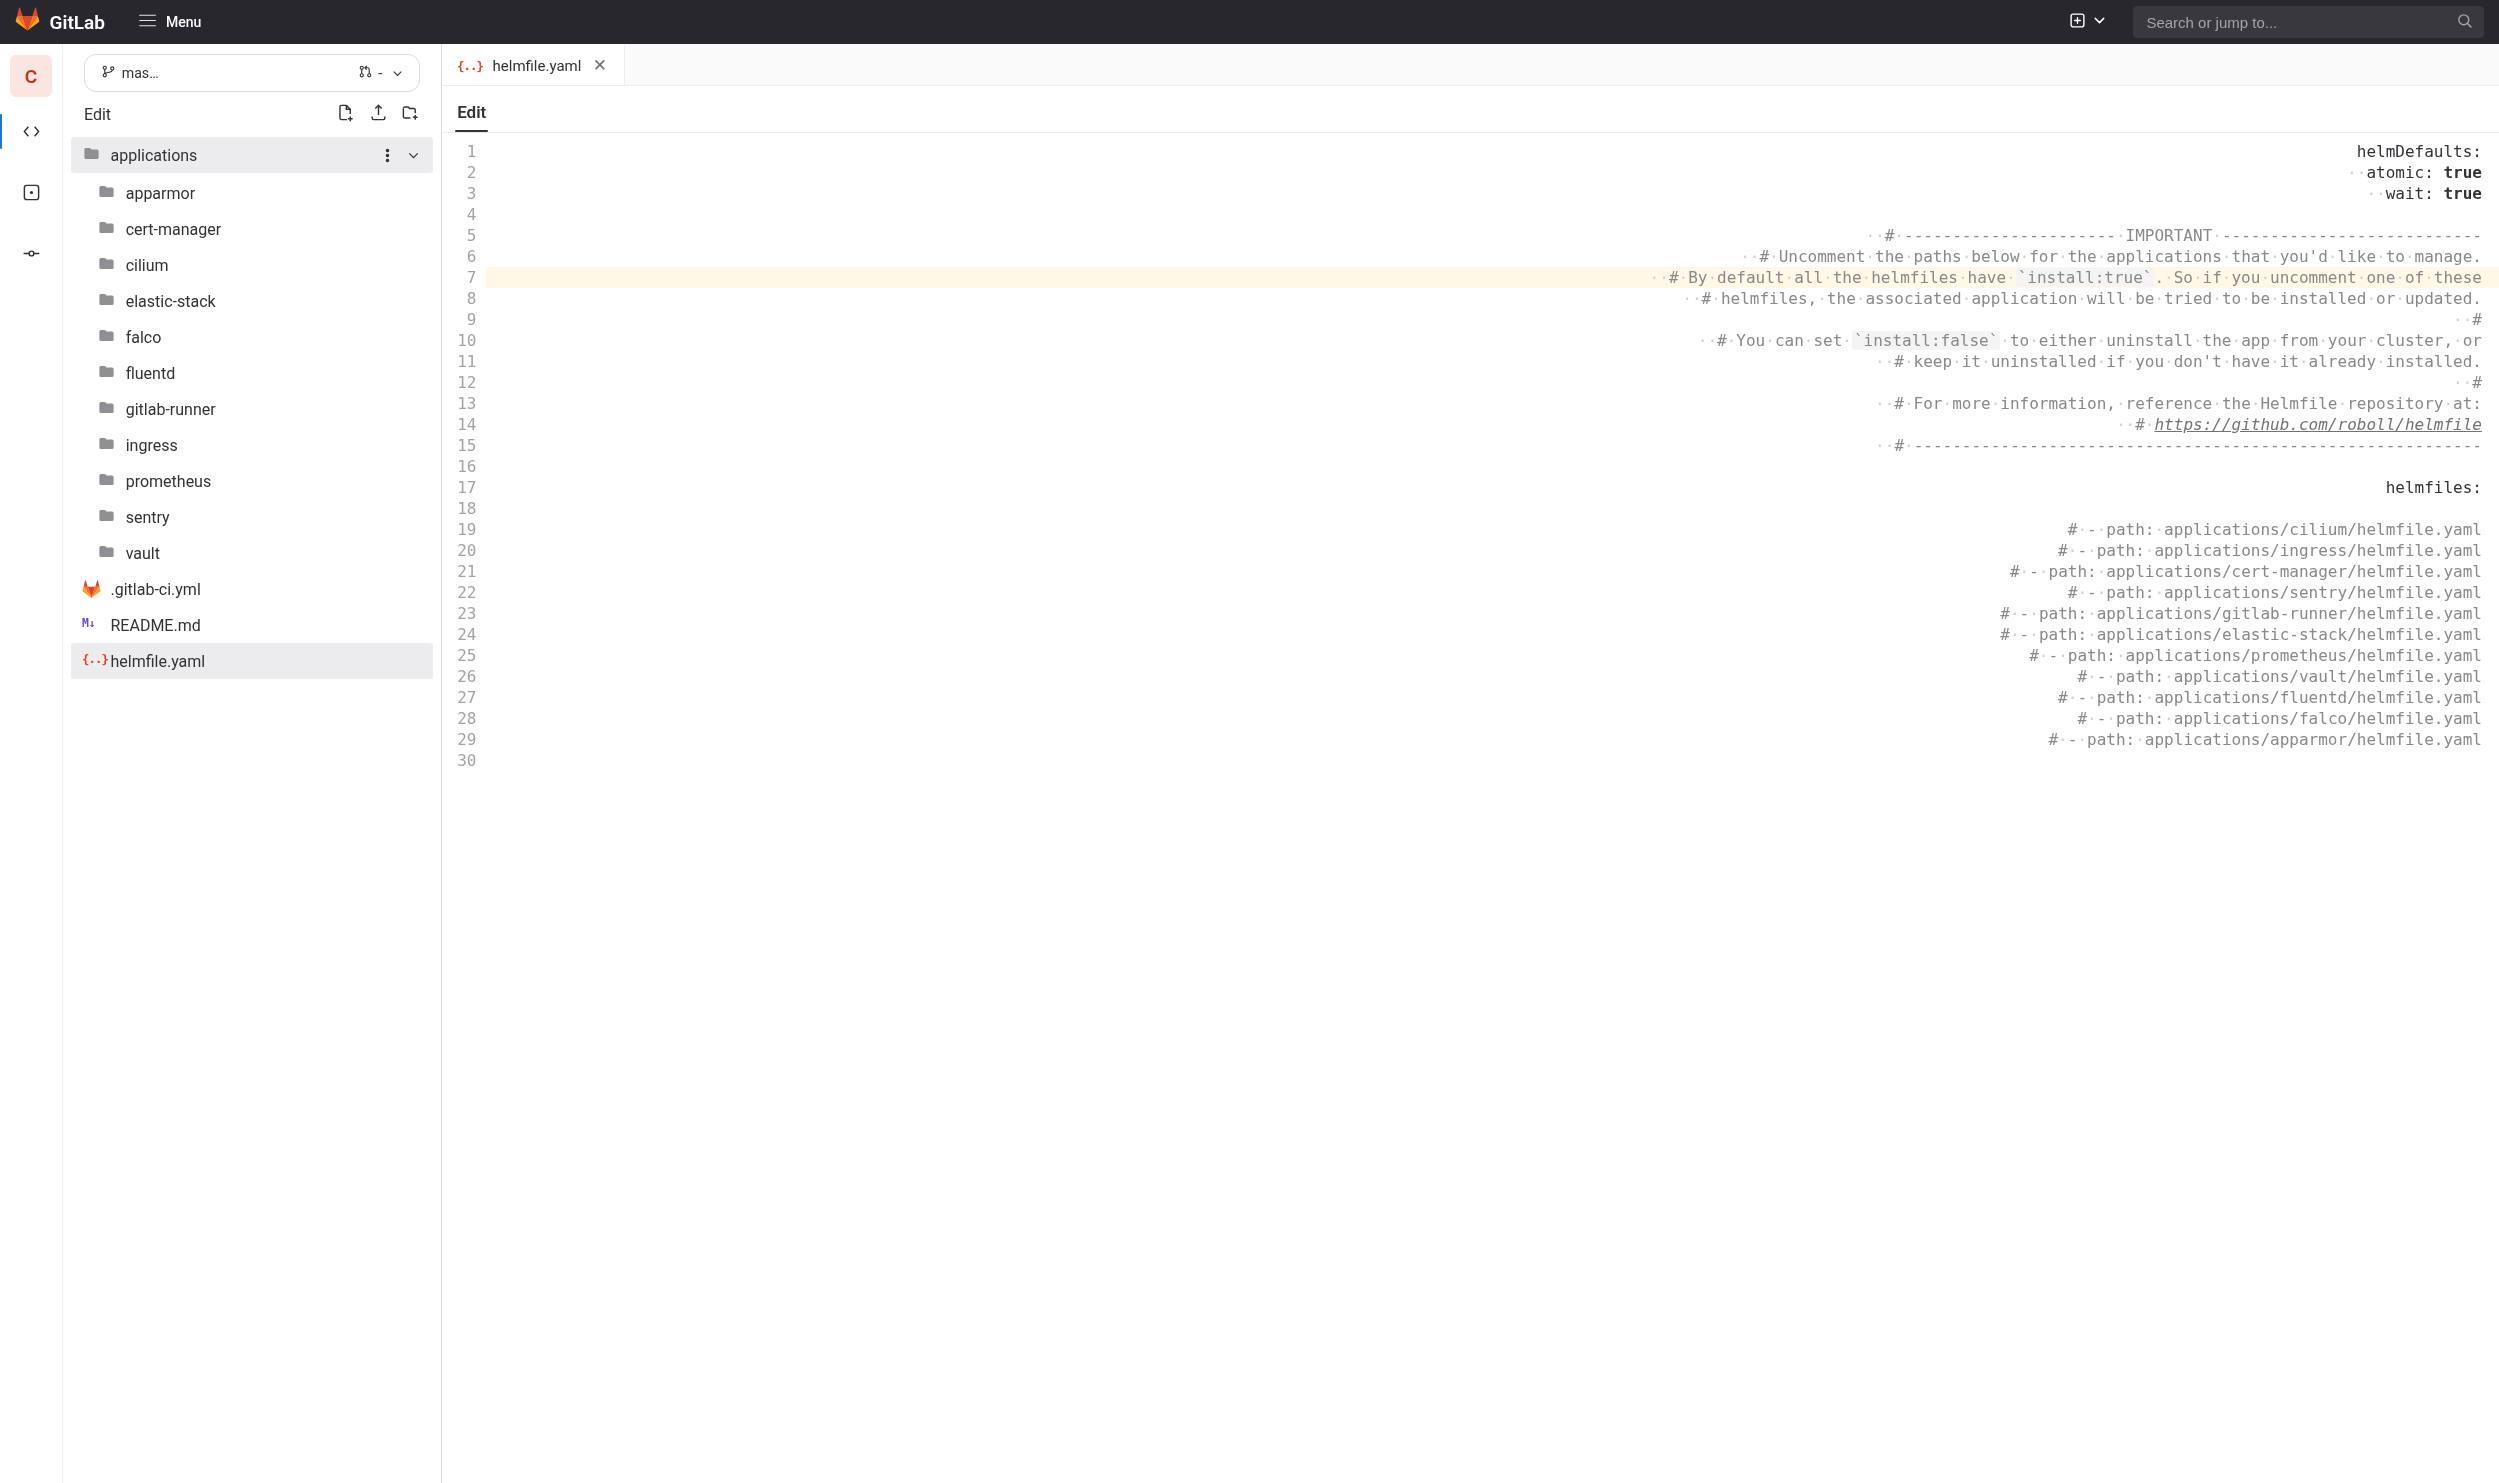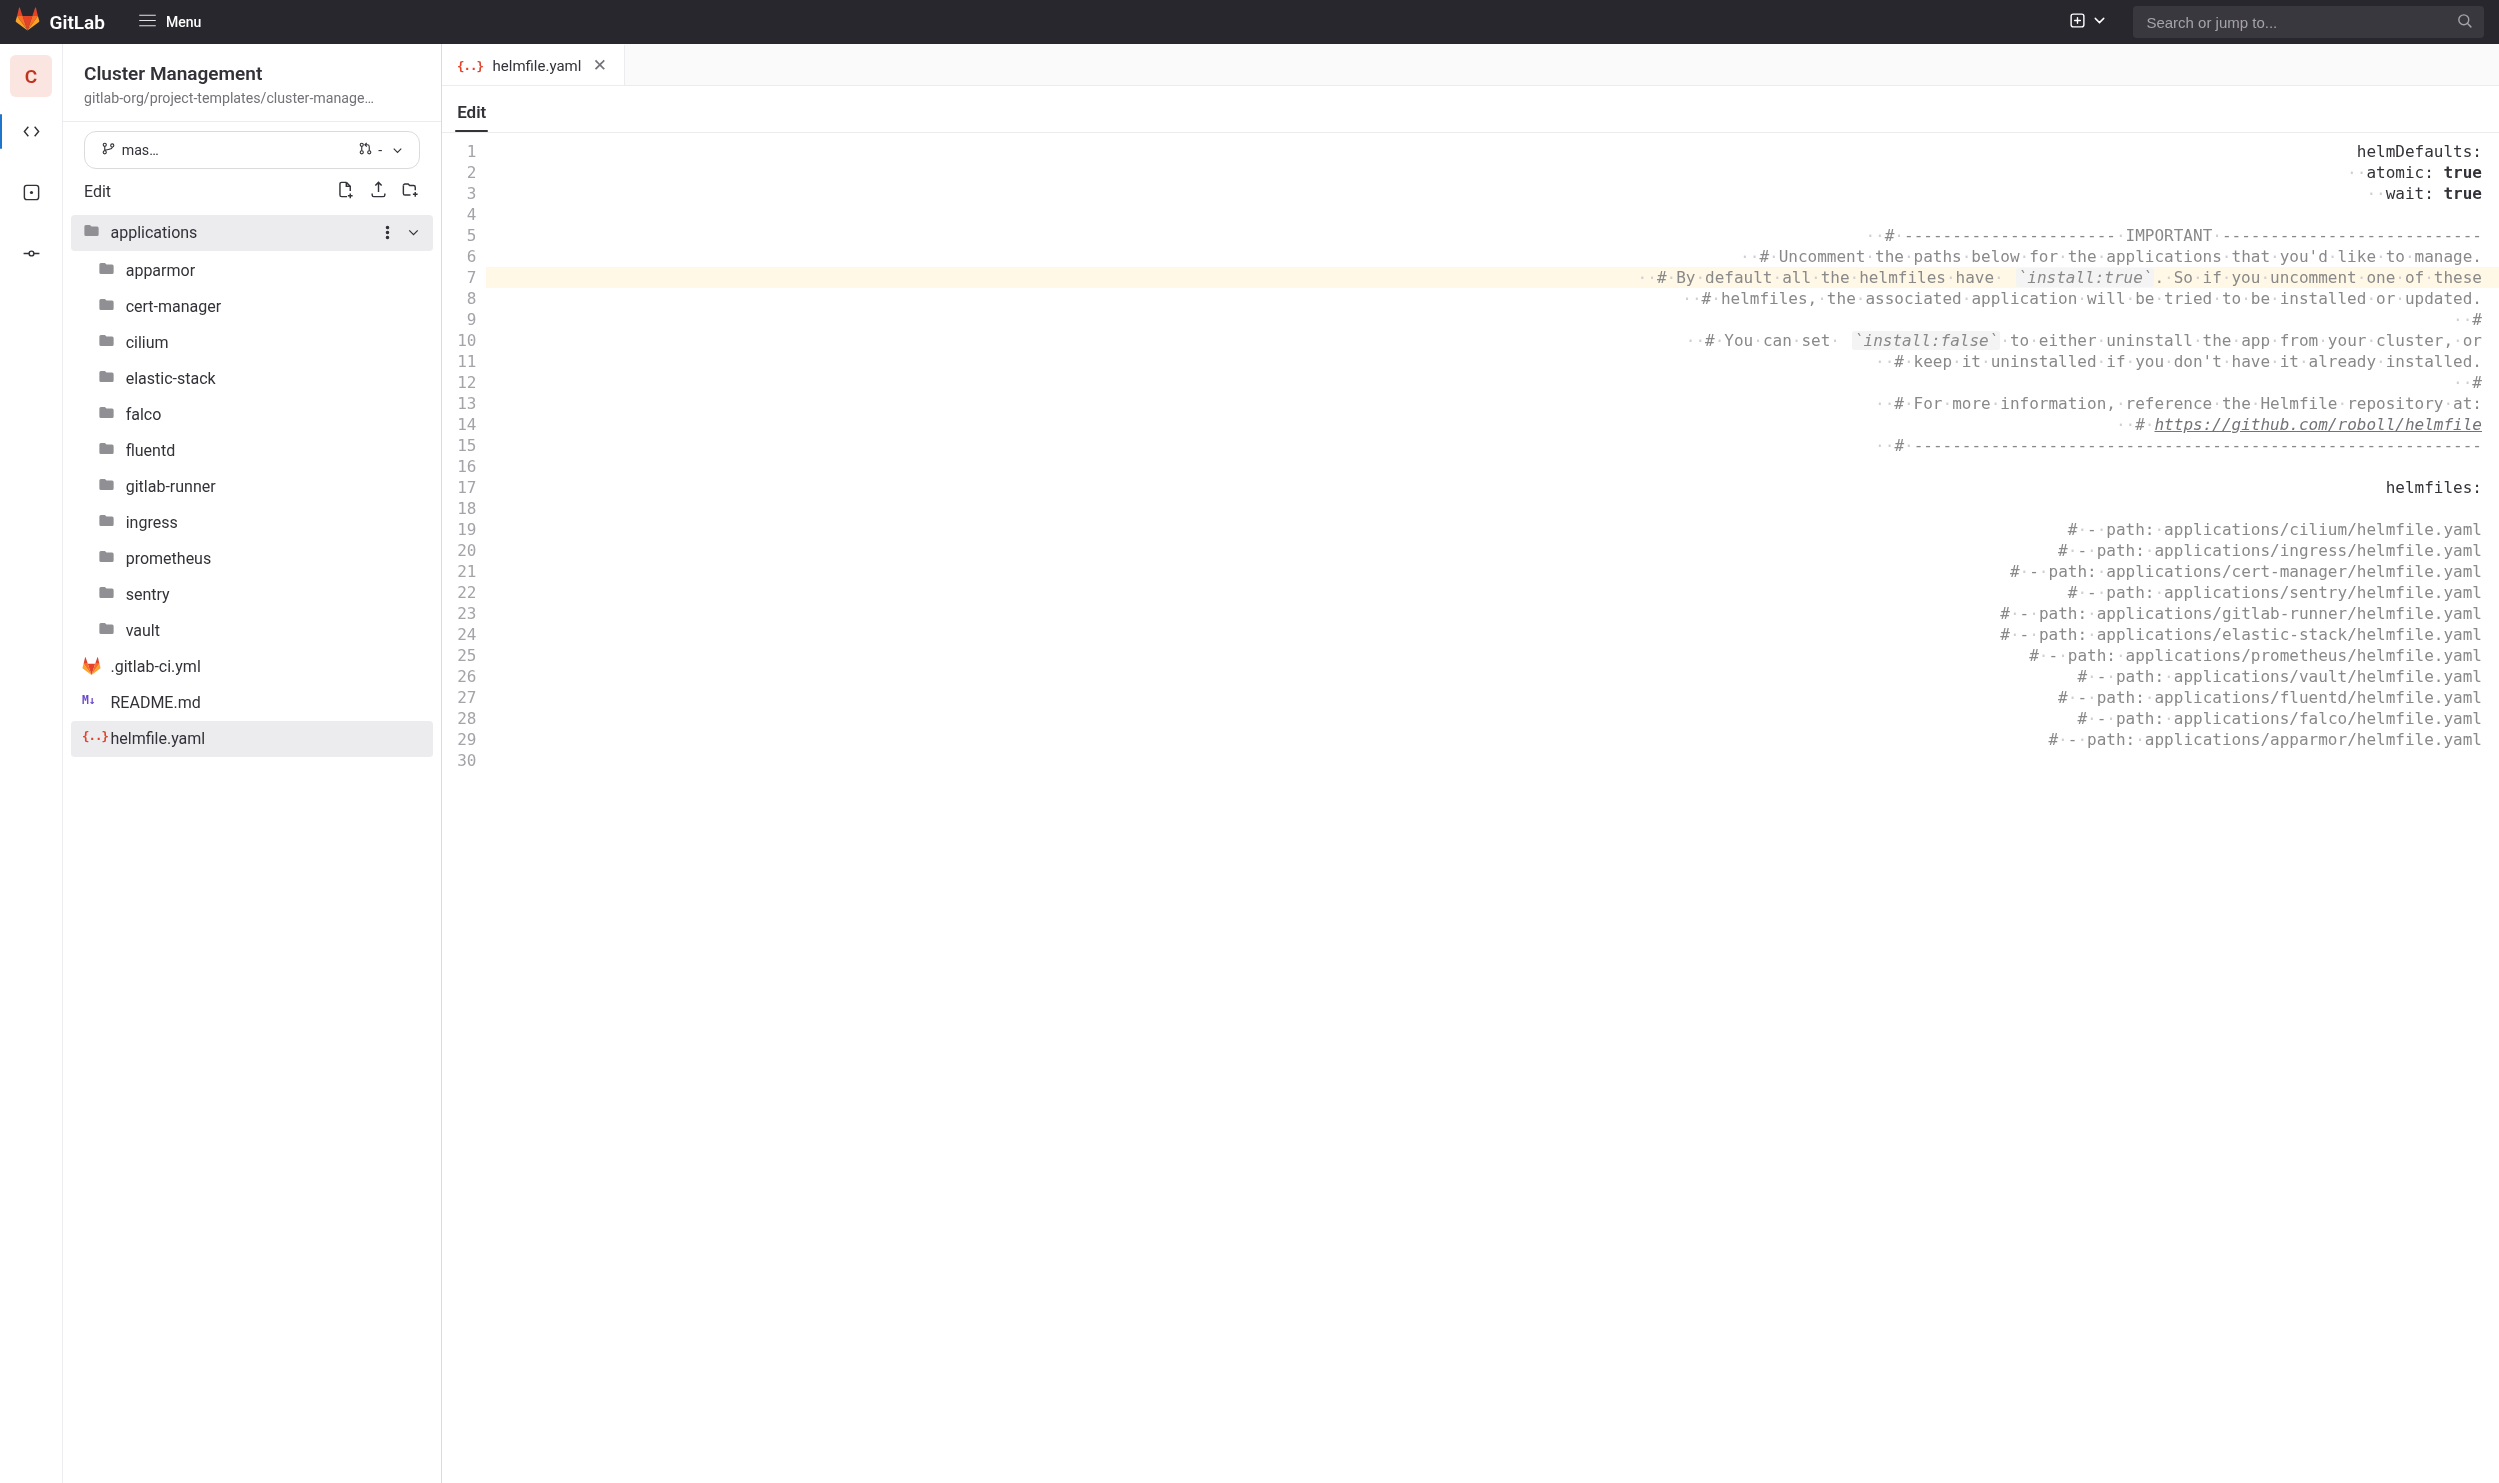--- a/index.html
+++ b/index.html
@@ -195,21 +195,21 @@
     background:var(--gutter-bg);color:var(--gutter-fg);
     padding:7.6px 9.5px 7.6px 0;text-align:right;min-width:44px;user-select:none;
   }
   .code-lines{
     flex:1;padding:7.6px 0;overflow:auto;white-space:pre;position:relative;text-align:right;
   }
   .line{padding:0 17px;}
   .line.hl{background:var(--highlight-line);}
   .ws{color:#cfcfd3;}
   .cm{color:var(--comment);}
-  .cmq{color:var(--comment);font-style:italic;background:#f4f4f5;border-radius:2.8px;padding:0 1.9px;margin-left:12px;}
+  .cmq{color:var(--comment);background:#f4f4f5;border-radius:2.8px;padding:0 1.9px;}
   .kw{color:var(--text);}
   .bool{color:var(--text);font-weight:700;}
   .lnk{color:var(--link-code);text-decoration:underline;font-style:italic;}
 
 </style>
 </head>
 <body>
 
 <div class="topnav">
   <div class="brand">
@@ -278,24 +278,20 @@
     </div>
     <div class="item">
       <svg viewBox="0 0 24 24">
           <circle cx="12" cy="12" r="3"></circle>
           <path d="M2 12h7M15 12h7"></path>
         </svg>
     </div>
   </div>
 
   <div class="sidebar">
-    <div class="proj-header">
-      <div class="title">Cluster Management</div>
-      <div class="path">gitlab-org/project-templates/cluster-manage…</div>
-    </div>
     <div class="ref-row">
       <div class="ref-select">
         <span class="branch">
           <span>
             <svg viewBox="0 0 24 24">
                 <circle cx="6" cy="6" r="2.5"></circle>
                 <circle cx="6" cy="18" r="2.5"></circle>
                 <circle cx="18" cy="7" r="2.5"></circle>
                 <path d="M6 8.5v7M18 9.5c0 5-9 3-12 6"></path>
               </svg>

